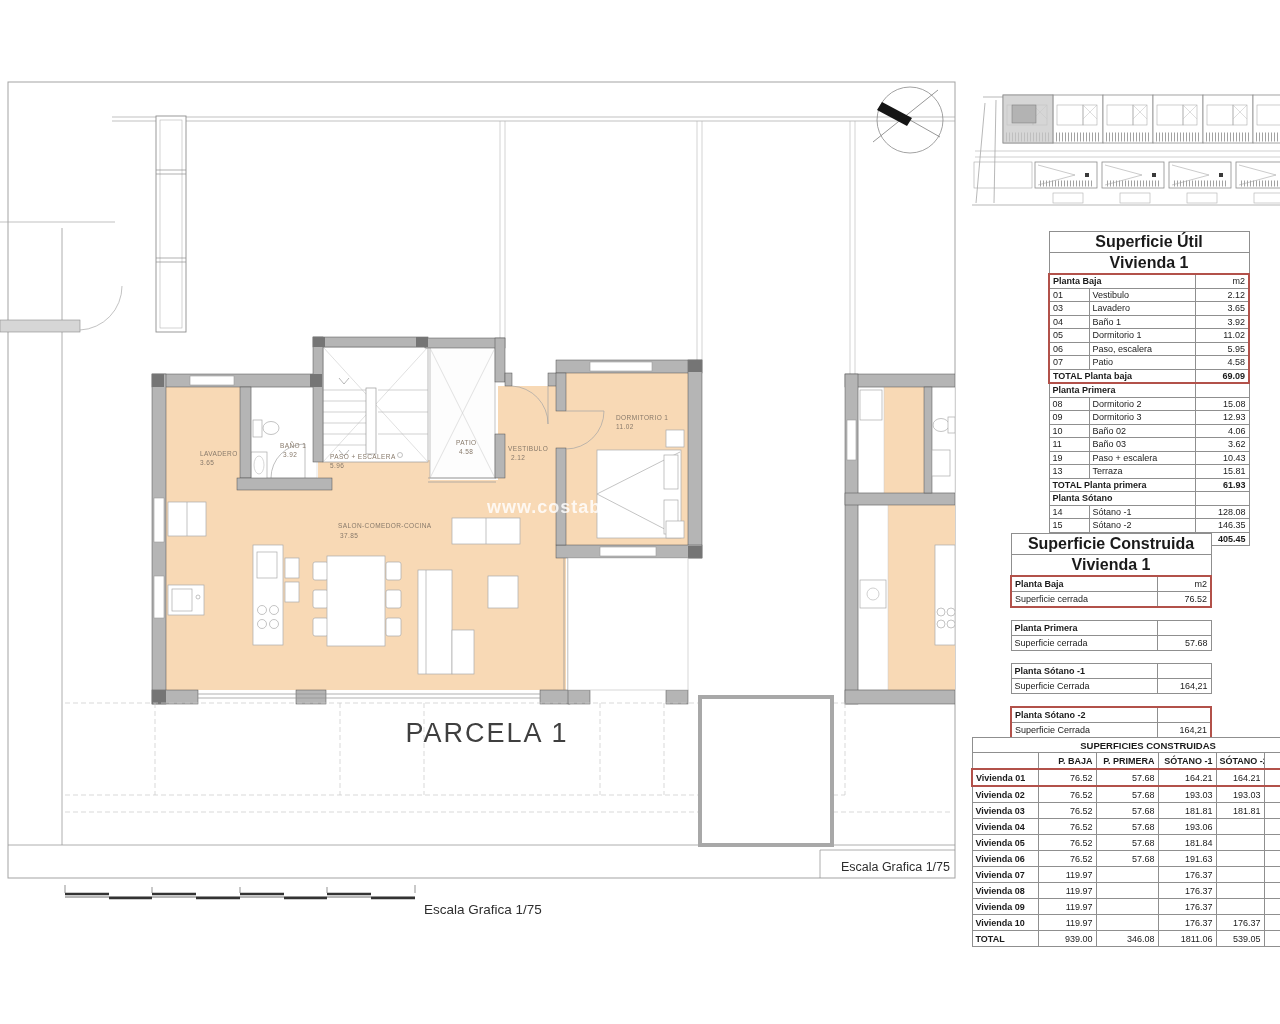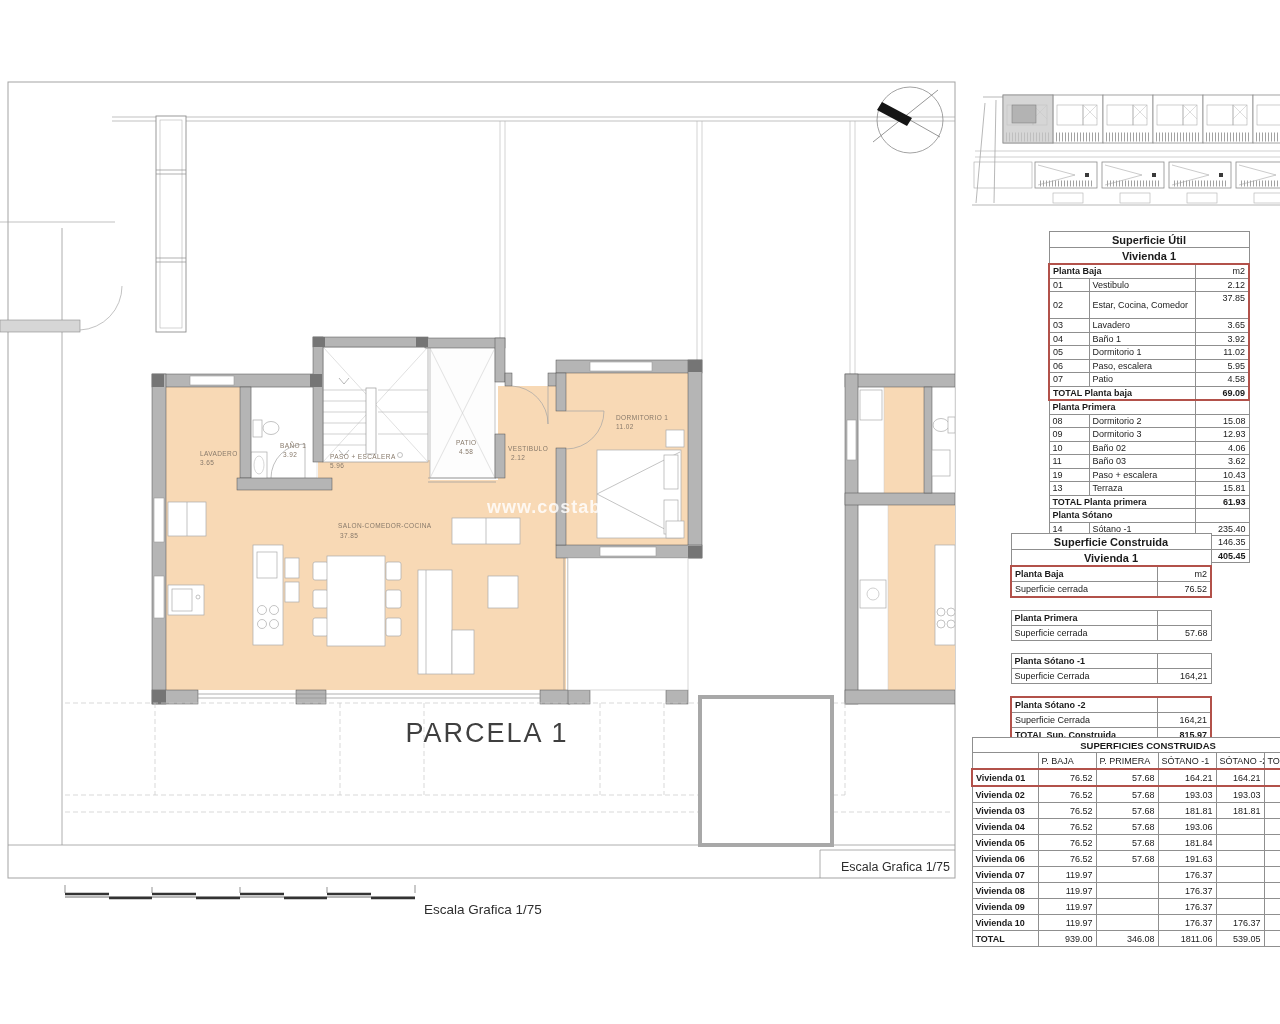--- a/index.html
+++ b/index.html
@@ -3,32 +3,32 @@
 <meta charset="utf-8">
 <style>
   html,body{margin:0;padding:0;}
   body{width:1280px;height:1024px;position:relative;background:#ffffff;overflow:hidden;
        font-family:"Liberation Sans",sans-serif;}
   svg text{font-family:"Liberation Sans",sans-serif;}
   .tbl{position:absolute;border-collapse:collapse;background:#fff;table-layout:fixed;
        font-size:9px;color:#1a1a1a;z-index:3;}
   .tbl td{border:1px solid #8f8f8f;padding:1px 3px;height:10.5px;vertical-align:middle;
           overflow:hidden;white-space:nowrap;}
-  .tbl .ttl td{font-size:11px;font-weight:bold;text-align:center;height:13px;}
+  .tbl .ttl td{font-size:16px;font-weight:bold;text-align:center;height:13px;}
   .t3 .ttl2 td{font-size:9.5px;font-weight:bold;text-align:center;height:11px;}
   .v{text-align:right;padding-right:4px;}
   .b{font-weight:bold;}
   .sec{font-weight:bold;}
   tbody.red{border:2px solid #b2514a;margin-top:21px;}
   .sp td{border:none;height:3px;padding:0;}
   .tall td{height:24px;}
   .tall td.v{vertical-align:top;}
   .t2 td{height:12px;}
   .t3 td{height:12px;padding:1.5px 3px;}
-  .t3 .hdr td{font-weight:normal;text-align:left;}
+  .t3 .hdr td{font-weight:bold;text-align:right;}
   .t3 .nm{font-weight:bold;text-align:left;}
   #watermark{position:absolute;top:497px;left:487px;z-index:2;color:rgba(255,255,255,0.82);
              font-size:18px;font-weight:bold;letter-spacing:1px;}
   #watermark .wb{position:absolute;left:216px;top:0;}
   #plan-svg{position:absolute;top:0;left:0;z-index:1;}
 </style>
 </head>
 <body>
 
 <svg id="plan-svg" width="1280" height="1024" viewBox="0 0 1280 1024">
@@ -373,25 +373,20 @@
   <tbody class="red">
     <tr>
         <td class="sec" colspan="2">Planta Baja</td>
         <td class="v">m2</td>
       </tr>
     <tr>
         <td>01</td>
         <td>Vestibulo</td>
         <td class="v">2.12</td>
       </tr>
-    <tr class="tall">
-        <td>02</td>
-        <td>Estar, Cocina, Comedor</td>
-        <td class="v">37.85</td>
-      </tr>
     <tr>
         <td>03</td>
         <td>Lavadero</td>
         <td class="v">3.65</td>
       </tr>
     <tr>
         <td>04</td>
         <td>Baño 1</td>
         <td class="v">3.92</td>
       </tr>
@@ -454,21 +449,21 @@
         <td class="b" colspan="2">TOTAL Planta primera</td>
         <td class="v b">61.93</td>
       </tr>
     <tr>
         <td class="sec" colspan="2">Planta Sótano</td>
         <td class="v"></td>
       </tr>
     <tr>
         <td>14</td>
         <td>Sótano -1</td>
-        <td class="v">235.40</td>
+        <td class="v">128.08</td>
       </tr>
     <tr>
         <td>15</td>
         <td>Sótano -2</td>
         <td class="v">146.35</td>
       </tr>
     <tr>
         <td class="b" colspan="2">TOTAL</td>
         <td class="v b">405.45</td>
       </tr>

